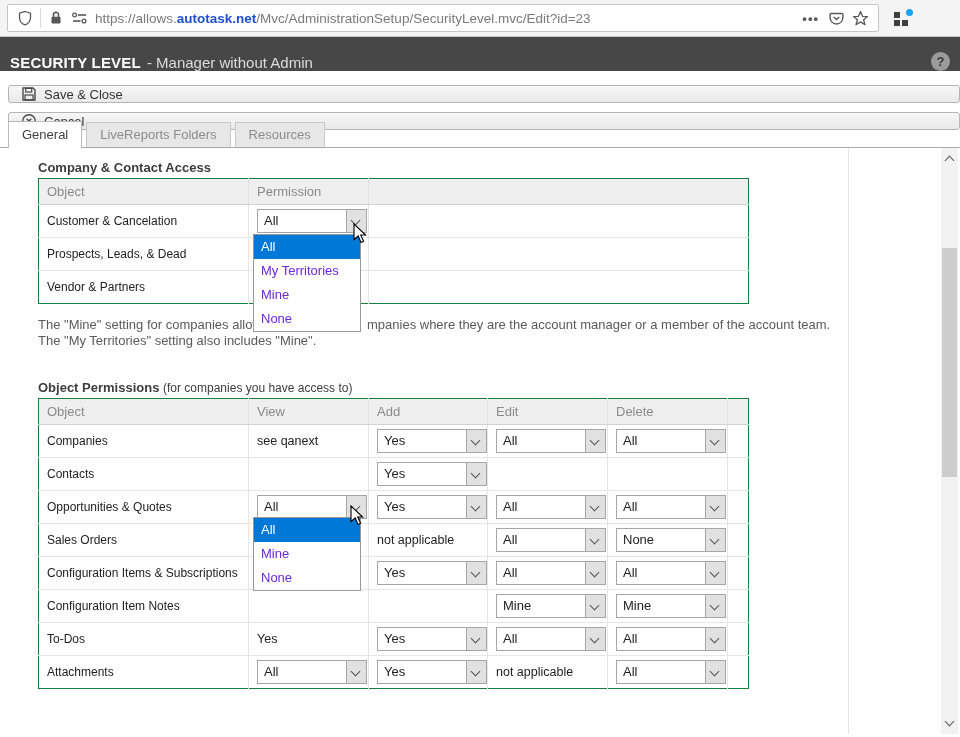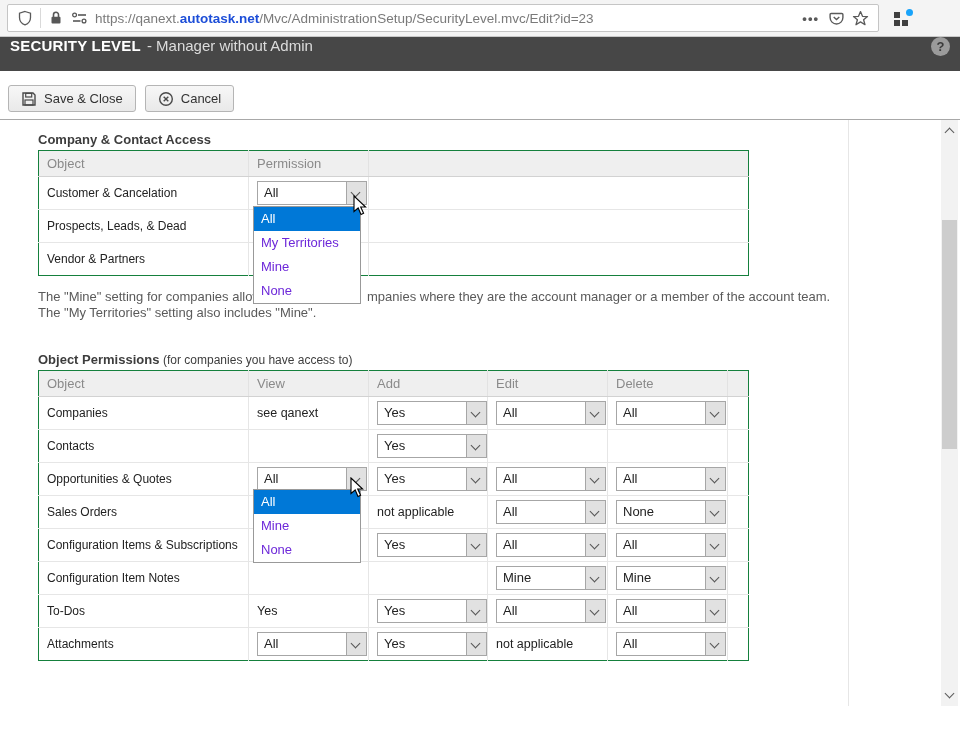--- a/index.html
+++ b/index.html
@@ -24,31 +24,31 @@
   .page-actions { font-size:13px; color:#5a5a5a; letter-spacing:1px; font-weight:bold; padding:0 2px; cursor:default; }
   .chrome-icon { display:inline-flex; align-items:center; justify-content:center; }
   .apps-icon { position:relative; width:20px; height:19px; margin-left:14px; }
   .apps-icon .sq { position:absolute; width:6px; height:6px; background:#3f3f3f; }
   .apps-icon .dot { position:absolute; width:7px; height:7px; border-radius:50%; background:#18a3fa; right:0; top:0; }
   .menu-icon { width:18px; margin-left:16px; margin-right:4px; }
   .menu-icon .bar { height:2px; background:#474747; margin:3px 0; }
 
   
   .app-header {
-    display:flex; align-items:flex-start; height:34px; background:#474747; padding:0 10px;
+    display:flex; align-items:flex-end; height:34px; background:#474747; padding:0 10px;
   }
   .app-header .title { color:#fff; font-weight:bold; font-size:15px; letter-spacing:.2px; }
   .app-header .subtitle { color:#dcdcdc; font-size:15px; margin-left:6px; }
   .help-btn {
     margin-left:auto; width:19px; height:19px; border-radius:50%; background:#9b9b9b;
     color:#3a3a3a; font-size:13px; font-weight:bold; display:flex; align-items:center; justify-content:center; cursor:default;
   }
 
   
-  .btn-row { display:flex; gap:9px; padding:14px 0 0 8px; height:48px; background:#fff; }
+  .btn-row { display:flex; gap:9px; padding:14px 0 0 8px; height:48px; background:#fff;flex-direction:column; }
   .btn {
     display:inline-flex; align-items:center; gap:7px; height:27px; padding:0 12px;
     background:linear-gradient(#f7f7f7,#e9e9e9); border:1px solid #b5b5b5; border-radius:3px;
     font-size:13px; color:#333; font-family:"Liberation Sans", sans-serif; cursor:default;
   }
 
   
   .tabs { display:flex; align-items:flex-end; padding-left:8px; gap:4px; height:28px; position:relative; z-index:3; }
   .tab {
     height:25px; line-height:24px; padding:0 13px; font-size:13px;
@@ -131,21 +131,21 @@
           </svg>
       </span>
       <span class="chrome-icon">
         <svg width="17" height="16" viewBox="0 0 17 16">
             <circle cx="3.6" cy="5" r="1.9" fill="none" stroke="#575757" stroke-width="1.3"></circle>
             <line x1="7" y1="5" x2="15" y2="5" stroke="#575757" stroke-width="1.6"></line>
             <line x1="2" y1="11" x2="9.5" y2="11" stroke="#575757" stroke-width="1.6"></line>
             <circle cx="13" cy="11" r="1.9" fill="none" stroke="#575757" stroke-width="1.3"></circle>
           </svg>
       </span>
-      <span class="url-text"><span>https://qanext.</span><span class="domain">autotask.net</span><span>/Mvc/AdministrationSetup/SecurityLevel.mvc/Edit?id=23</span></span>
+      <span class="url-text"><span>https://allows.</span><span class="domain">autotask.net</span><span>/Mvc/AdministrationSetup/SecurityLevel.mvc/Edit?id=23</span></span>
       <span class="page-actions">•••</span>
       <span class="chrome-icon">
         <svg width="17" height="16" viewBox="0 0 17 16">
             <path d="M3.2 3.5 h10.6 a1.1 1.1 0 0 1 1.1 1.1 v3 a6.4 6.4 0 0 1 -12.8 0 v-3 a1.1 1.1 0 0 1 1.1 -1.1 z" fill="none" stroke="#5a5a5a" stroke-width="1.4"></path>
             <path d="M5.7 7 L8.5 9.6 L11.3 7" fill="none" stroke="#5a5a5a" stroke-width="1.4"></path>
           </svg>
       </span>
       <span class="chrome-icon">
         <svg width="17" height="17" viewBox="0 0 17 17">
             <polygon points="8.5,1.6 10.5,6.3 15.5,6.6 11.6,9.8 13,14.7 8.5,11.9 4,14.7 5.4,9.8 1.5,6.6 6.5,6.3" fill="none" stroke="#5a5a5a" stroke-width="1.3" stroke-linejoin="round"></polygon>
@@ -185,20 +185,25 @@
         <svg width="16" height="16" viewBox="0 0 16 16">
             <circle cx="8" cy="8" r="6.3" fill="none" stroke="#4a4a4a" stroke-width="1.4"></circle>
             <line x1="5.7" y1="5.7" x2="10.3" y2="10.3" stroke="#4a4a4a" stroke-width="1.4"></line>
             <line x1="10.3" y1="5.7" x2="5.7" y2="10.3" stroke="#4a4a4a" stroke-width="1.4"></line>
           </svg>
       </span>
       <span>Cancel</span>
     </button>
   </div>
 
+  <div class="tabs">
+    <div class="tab active">General</div>
+    <div class="tab">LiveReports Folders</div>
+    <div class="tab">Resources</div>
+  </div>
 
   <div class="content">
     <div class="vline"></div>
 
     <div class="section-title">Company &amp; Contact Access</div>
 
     <table class="grid">
       <colgroup>
           <col style="width:210px">
           <col style="width:120px">

